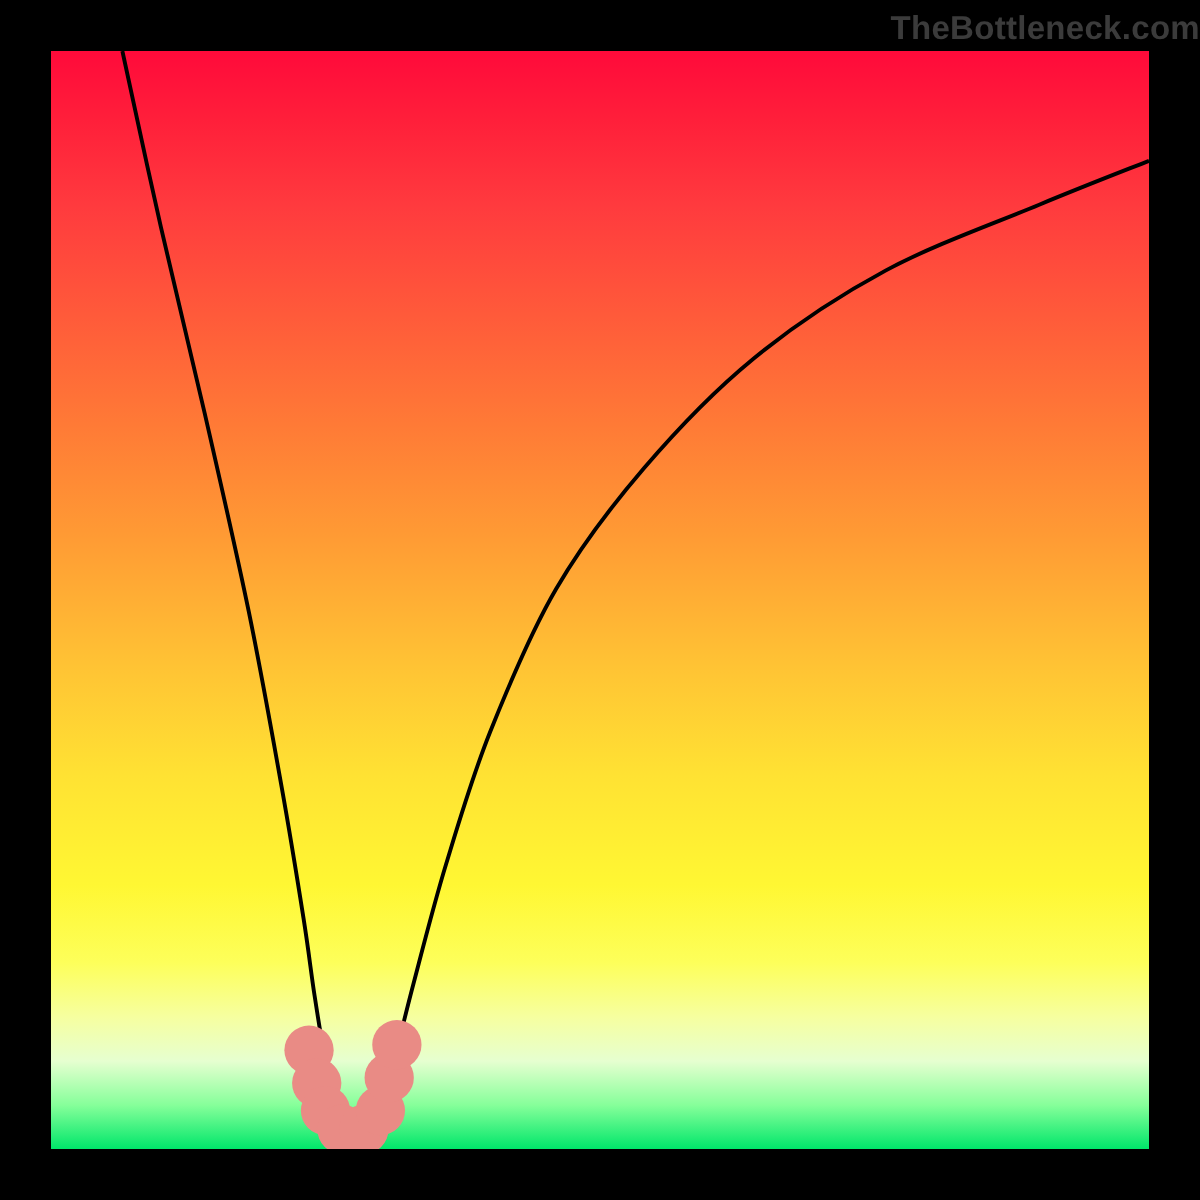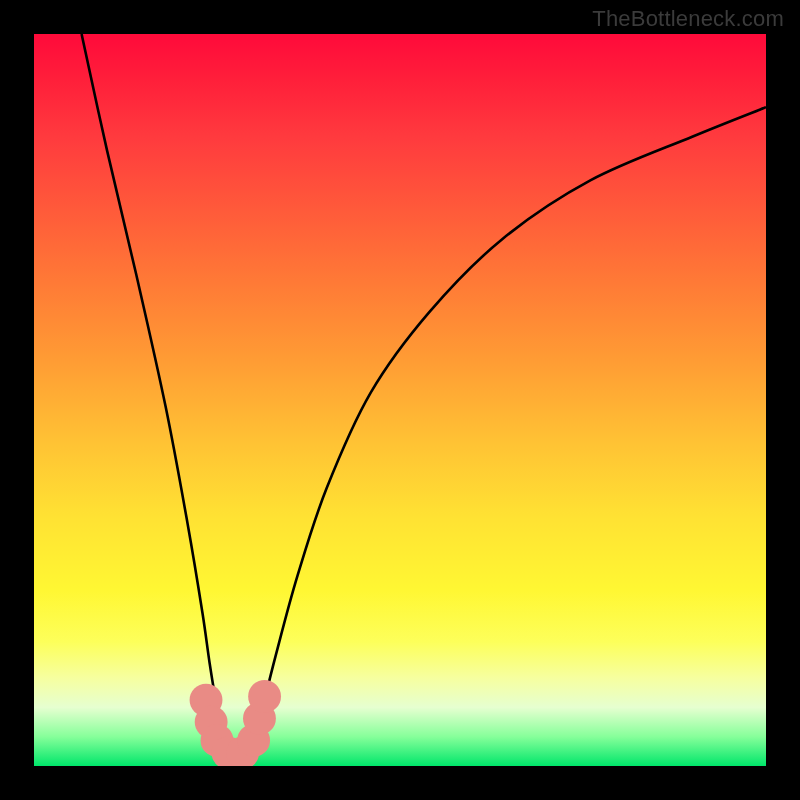--- a/index.html
+++ b/index.html
@@ -44,25 +44,25 @@
       #fdff5a 83%,
       #f6ffa0 88%,
       #e6ffd0 92%,
       #86ff9a 96%,
       #00e66a 100%
     );
   }
   .watermark {
     position: absolute;
     top: 6px;
-    right: 16px;
+    right: 0;
     color: #3b3b3b;
     font-size: 22px;
     letter-spacing: 0.2px;
-    font-weight: 400;
+    font-weight: 700;
   }
   svg.curve {
     position: absolute;
     inset: 0;
     width: 100%;
     height: 100%;
     overflow: visible;
   }
   .marker {
     fill: #e98b85;

